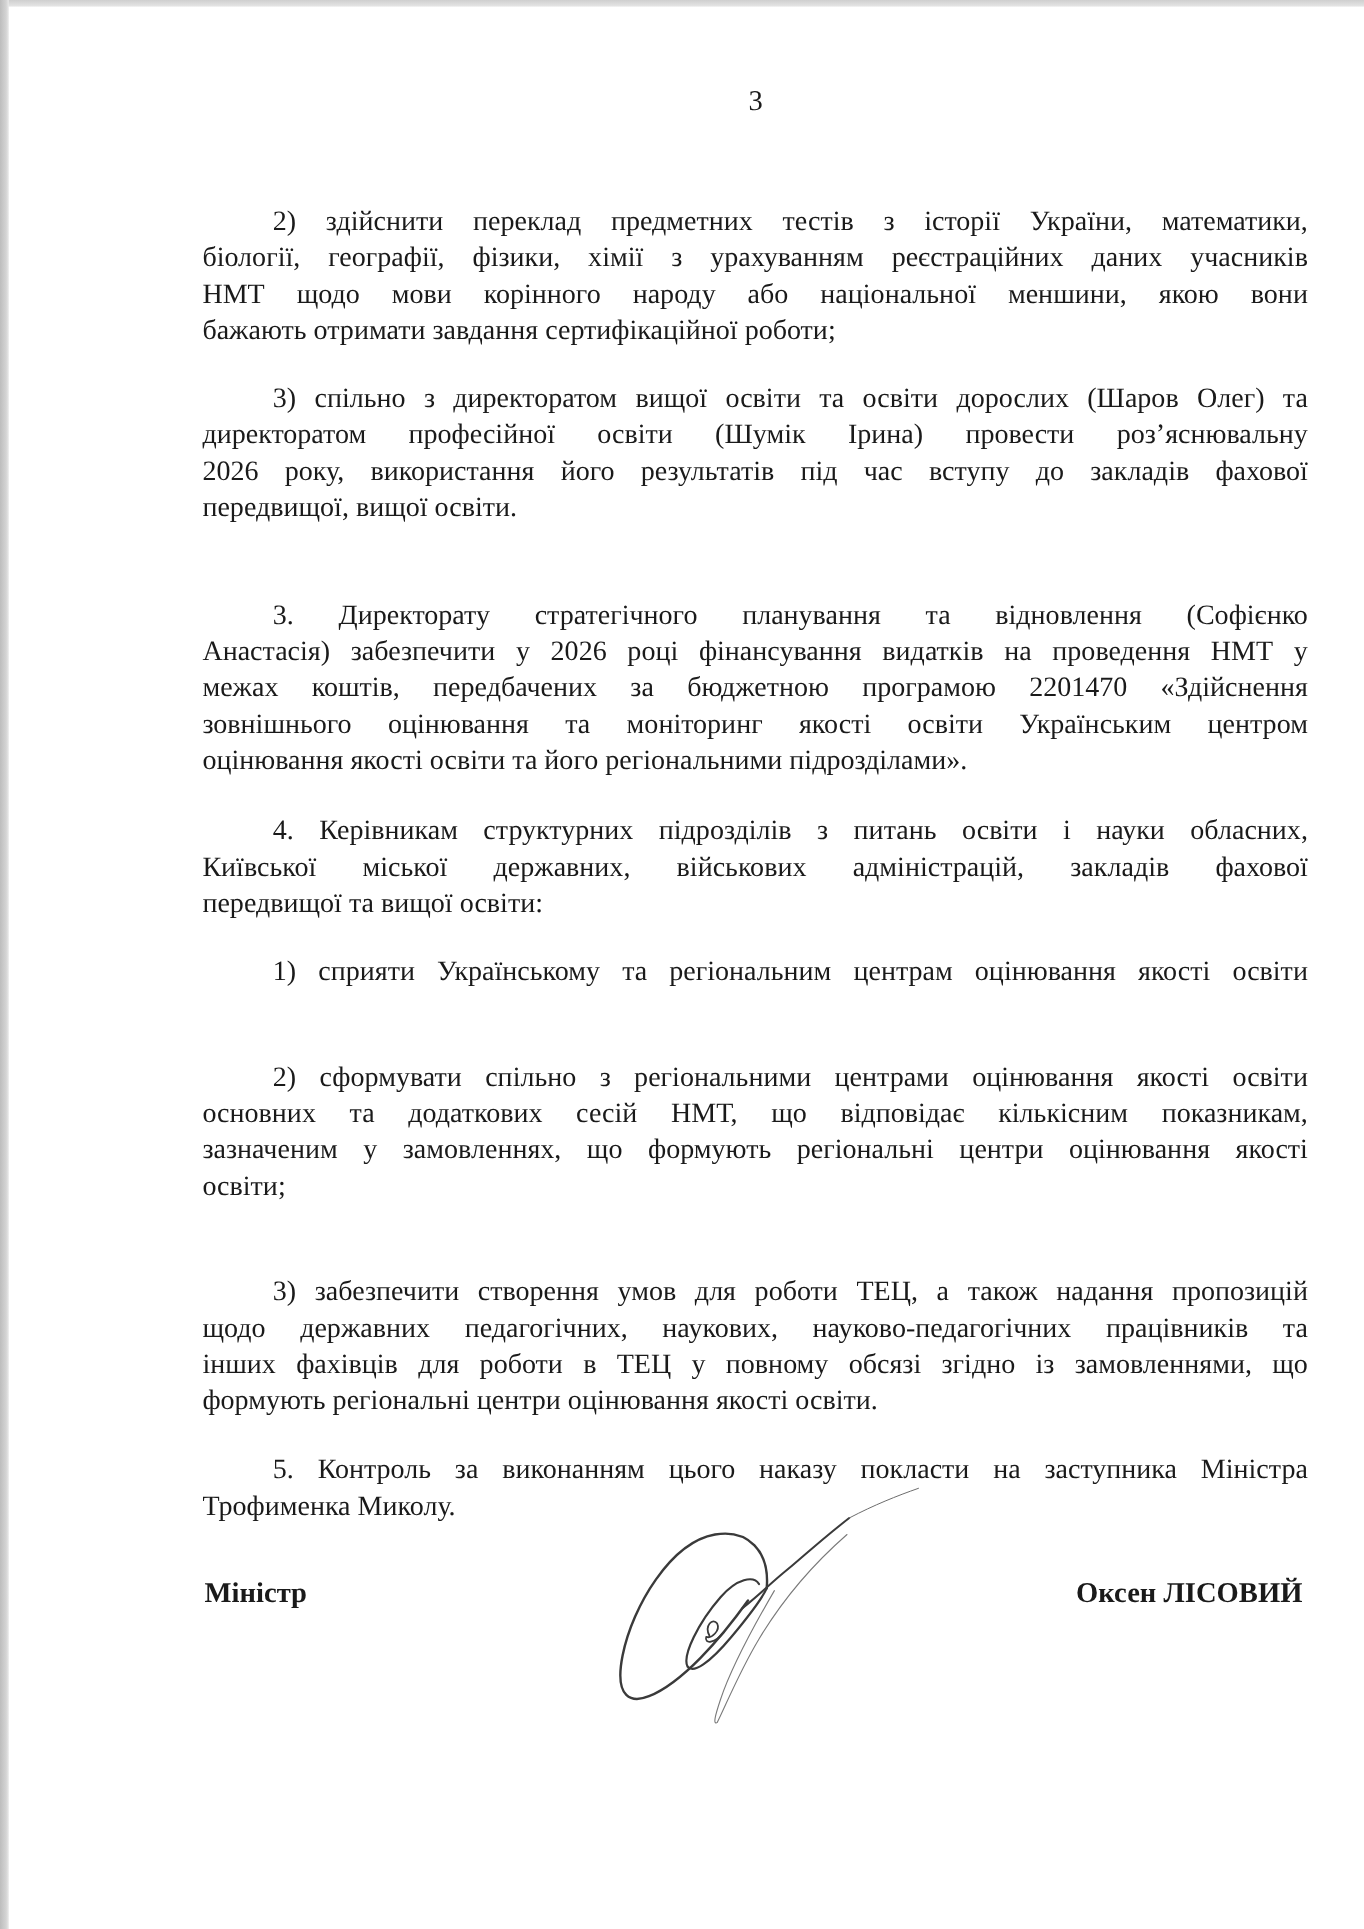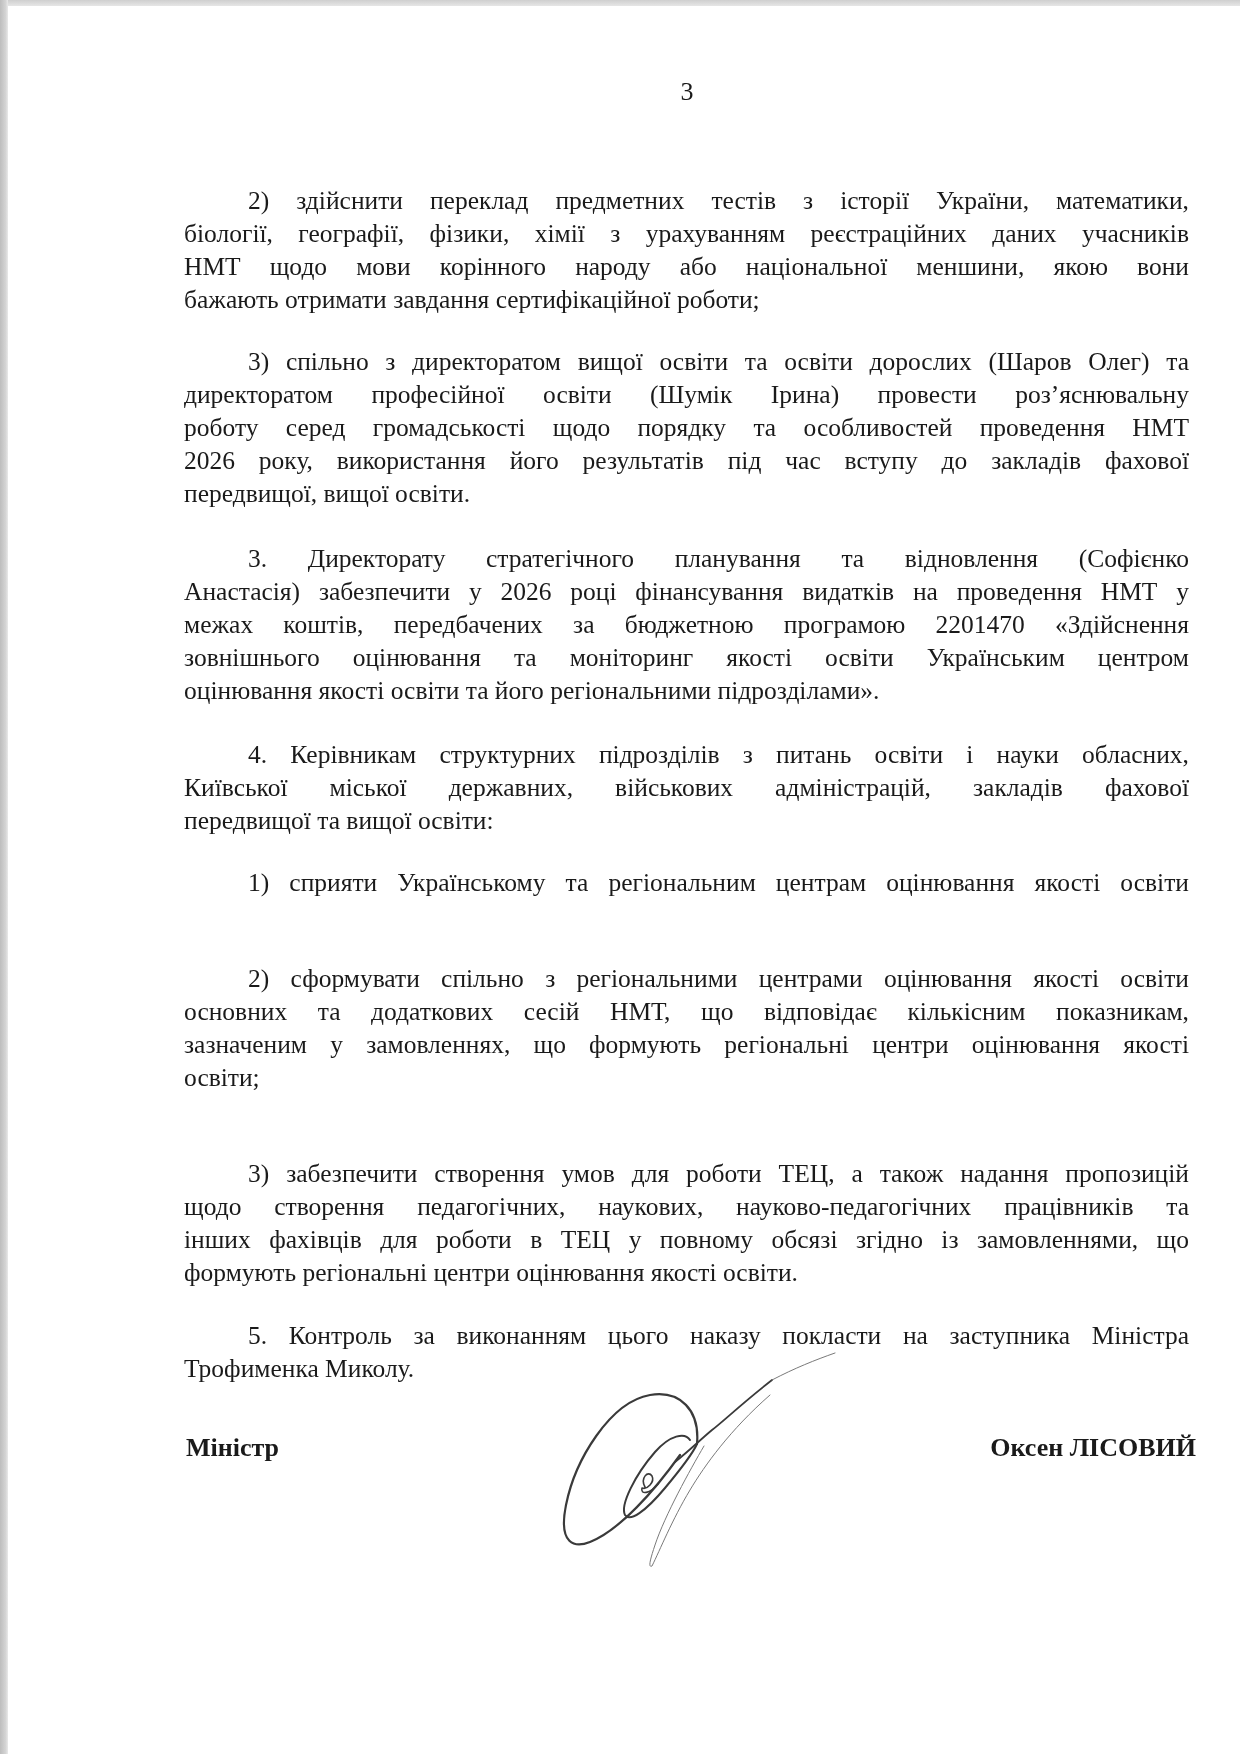--- a/index.html
+++ b/index.html
@@ -15,21 +15,21 @@
     background: linear-gradient(90deg, #bdbdbd, #d4d4d4 70%, #e9e9e9); }
   .page-number { position: absolute; left: 667px; top: 76px; width: 40px;
     text-align: center; font-size: 26px; line-height: 32px; }
   .para { position: absolute; left: 184px; width: 1005px; margin-top: 12px; }
   .line { display: block; height: 33px; line-height: 33px; font-size: 25.5px;
     white-space: nowrap; text-align: justify; text-align-last: justify; }
   .line.last { text-align: center; text-align-last: left; }
   .line.first { padding-left: 64px; }
   .sig-left { position: absolute; left: 186px; top: 1432px; font-size: 26px;
     font-weight: bold; line-height: 32px; }
-  .sig-right { position: absolute; right: 44px; top: 1432px; font-size: 26px;
+  .sig-right { position: absolute; right: 56px; top: 1432px; font-size: 26px;
     font-weight: bold; line-height: 32px; text-align: right; }
   .signature { position: absolute; left: 0; top: 0; width: 1240px; height: 1754px;
     pointer-events: none; }
 </style>
 </head>
 <body>
 
 <div class="edge-top"></div>
 <div class="edge-left"></div>
 
@@ -38,21 +38,20 @@
 <div class="para" style="top:172px">
   <span class="line first">2) здійснити переклад предметних тестів з історії України, математики,</span>
   <span class="line">біології, географії, фізики, хімії з урахуванням реєстраційних даних учасників</span>
   <span class="line">НМТ щодо мови корінного народу або національної меншини, якою вони</span>
   <span class="line last">бажають отримати завдання сертифікаційної роботи;</span>
 </div>
 
 <div class="para" style="top:333px">
   <span class="line first">3) спільно з директоратом вищої освіти та освіти дорослих (Шаров Олег) та</span>
   <span class="line">директоратом професійної освіти (Шумік Ірина) провести роз’яснювальну</span>
-  <span class="line">роботу серед громадськості щодо порядку та особливостей проведення НМТ</span>
   <span class="line">2026 року, використання його результатів під час вступу до закладів фахової</span>
   <span class="line last">передвищої, вищої освіти.</span>
 </div>
 
 <div class="para" style="top:530px">
   <span class="line first">3. Директорату стратегічного планування та відновлення (Софієнко</span>
   <span class="line">Анастасія) забезпечити у 2026 році фінансування видатків на проведення НМТ у</span>
   <span class="line">межах коштів, передбачених за бюджетною програмою 2201470 «Здійснення</span>
   <span class="line">зовнішнього оцінювання та моніторинг якості освіти Українським центром</span>
   <span class="line last">оцінювання якості освіти та його регіональними підрозділами».</span>
@@ -70,21 +69,21 @@
 
 <div class="para" style="top:950px">
   <span class="line first">2) сформувати спільно з регіональними центрами оцінювання якості освіти</span>
   <span class="line">основних та додаткових сесій НМТ, що відповідає кількісним показникам,</span>
   <span class="line">зазначеним у замовленнях, що формують регіональні центри оцінювання якості</span>
   <span class="line last">освіти;</span>
 </div>
 
 <div class="para" style="top:1145px">
   <span class="line first">3) забезпечити створення умов для роботи ТЕЦ, а також надання пропозицій</span>
-  <span class="line">щодо створення педагогічних, наукових, науково-педагогічних працівників та</span>
+  <span class="line">щодо державних педагогічних, наукових, науково-педагогічних працівників та</span>
   <span class="line">інших фахівців для роботи в ТЕЦ у повному обсязі згідно із замовленнями, що</span>
   <span class="line last">формують регіональні центри оцінювання якості освіти.</span>
 </div>
 
 <div class="para" style="top:1307px">
   <span class="line first">5. Контроль за виконанням цього наказу покласти на заступника Міністра</span>
   <span class="line last">Трофименка Миколу.</span>
 </div>
 
 <div class="sig-left">Міністр</div>

